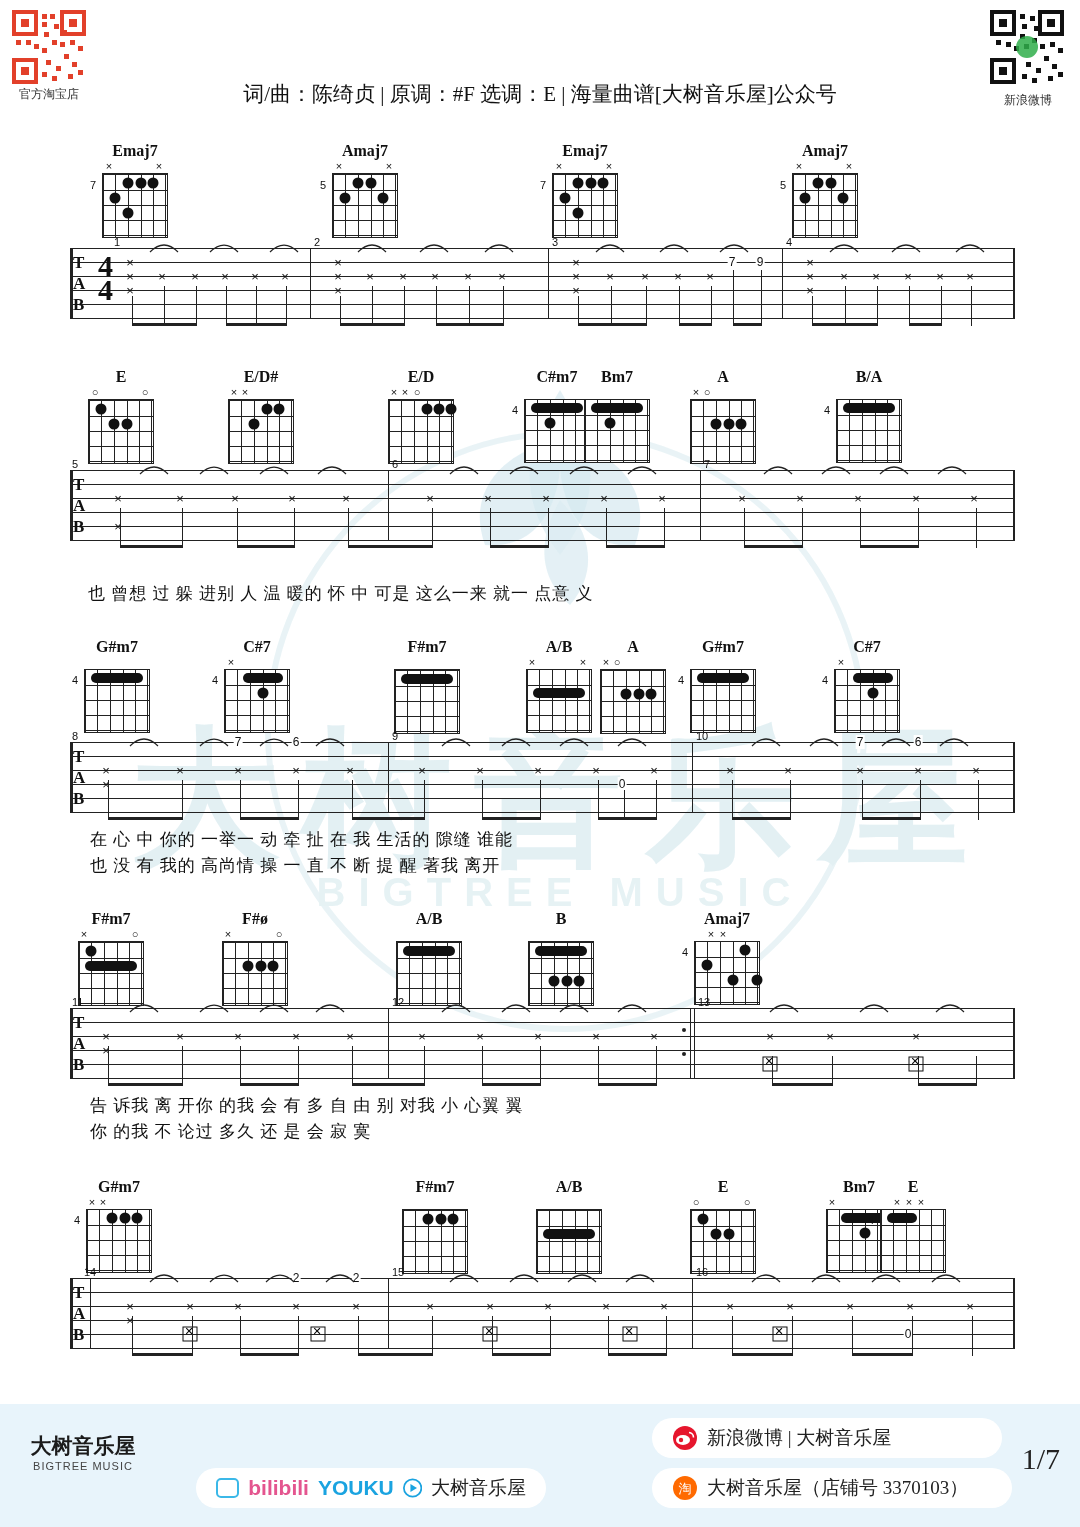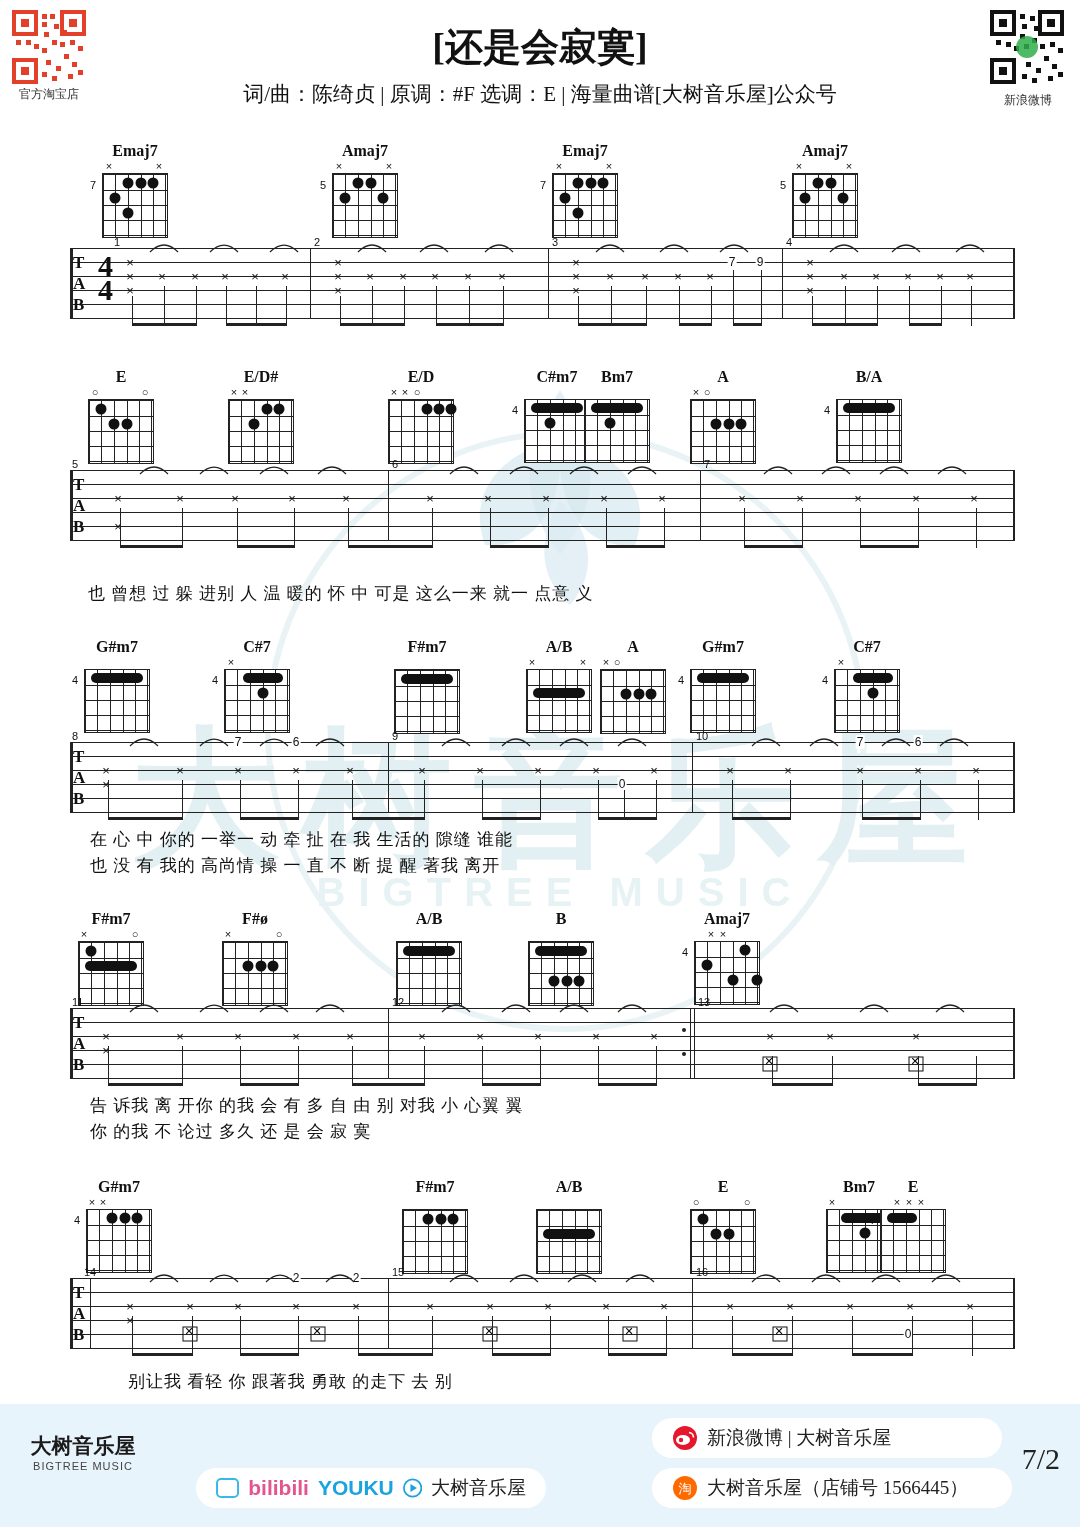--- a/index.html
+++ b/index.html
@@ -197,21 +197,20 @@
           <rect x="32" y="64" width="5" height="5"></rect>
         <rect x="42" y="68" width="5" height="5"></rect>
           <rect x="58" y="66" width="5" height="5"></rect>
         <rect x="68" y="62" width="5" height="5"></rect>
       </g>
       <circle cx="37" cy="37" r="11" fill="#2fae4a" opacity=".85"></circle>
     </svg>
   </div>
   <div class="qr-label" style="left:980px;top:92px;width:96px;">新浪微博</div>
 
-  <div class="title">[还是会寂寞]</div>
   <div class="subtitle">词/曲：陈绮贞 | 原调：#F  选调：E | 海量曲谱[大树音乐屋]公众号</div>
 
   <div class="chord" style="left:102px;top:142px;">
     <div class="cname">Emaj7</div>
     <div class="marks">
         <span style="left:7px;">×</span>
         <span style="left:57px;">×</span>
       </div>
     <div class="grid">
       <div class="fretnum" style="top:4px;">7</div>
@@ -1252,21 +1251,20 @@
           <path d="M440 22 q14 -14 28 0"></path>
           <path d="M498 22 q14 -14 28 0"></path>
           <path d="M556 22 q14 -14 28 0"></path>
         <path d="M682 22 q14 -14 28 0"></path>
           <path d="M742 22 q14 -14 28 0"></path>
           <path d="M802 22 q14 -14 28 0"></path>
           <path d="M862 22 q14 -14 28 0"></path>
       </g>
     </svg>
 
-    <div class="lyric" style="left:58px;top:92px;letter-spacing:1px">别让我  看轻 你        跟著我  勇敢  的走下 去                          别</div>
   </div>
 
   <div class="footer">
     <div class="logo">
       <div class="cn">大树音乐屋</div>
       <div class="en">BIGTREE MUSIC</div>
     </div>
 
 
     <div class="pill" style="left:652px;top:14px;width:350px;">
@@ -1288,19 +1286,19 @@
         <path d="M8.5 6.5 L16 11 L8.5 15.5 Z" fill="#1aa3e0"></path>
       </svg>
       <span class="txt">大树音乐屋</span>
     </div>
 
     <div class="pill" style="left:652px;top:64px;width:360px;">
       <svg width="26" height="26" viewBox="0 0 26 26">
         <circle cx="13" cy="13" r="12" fill="#ff6a00"></circle>
         <text x="13" y="18" font-size="13" fill="#fff" text-anchor="middle" font-family="DejaVu Sans, sans-serif">淘</text>
       </svg>
-      <span class="txt">大树音乐屋（店铺号 1566445）</span>
-    </div>
-
-    <div class="pageno">7/2</div>
+      <span class="txt">大树音乐屋（店铺号 3370103）</span>
+    </div>
+
+    <div class="pageno">1/7</div>
   </div>
 
 </div>
 
 </body></html>

